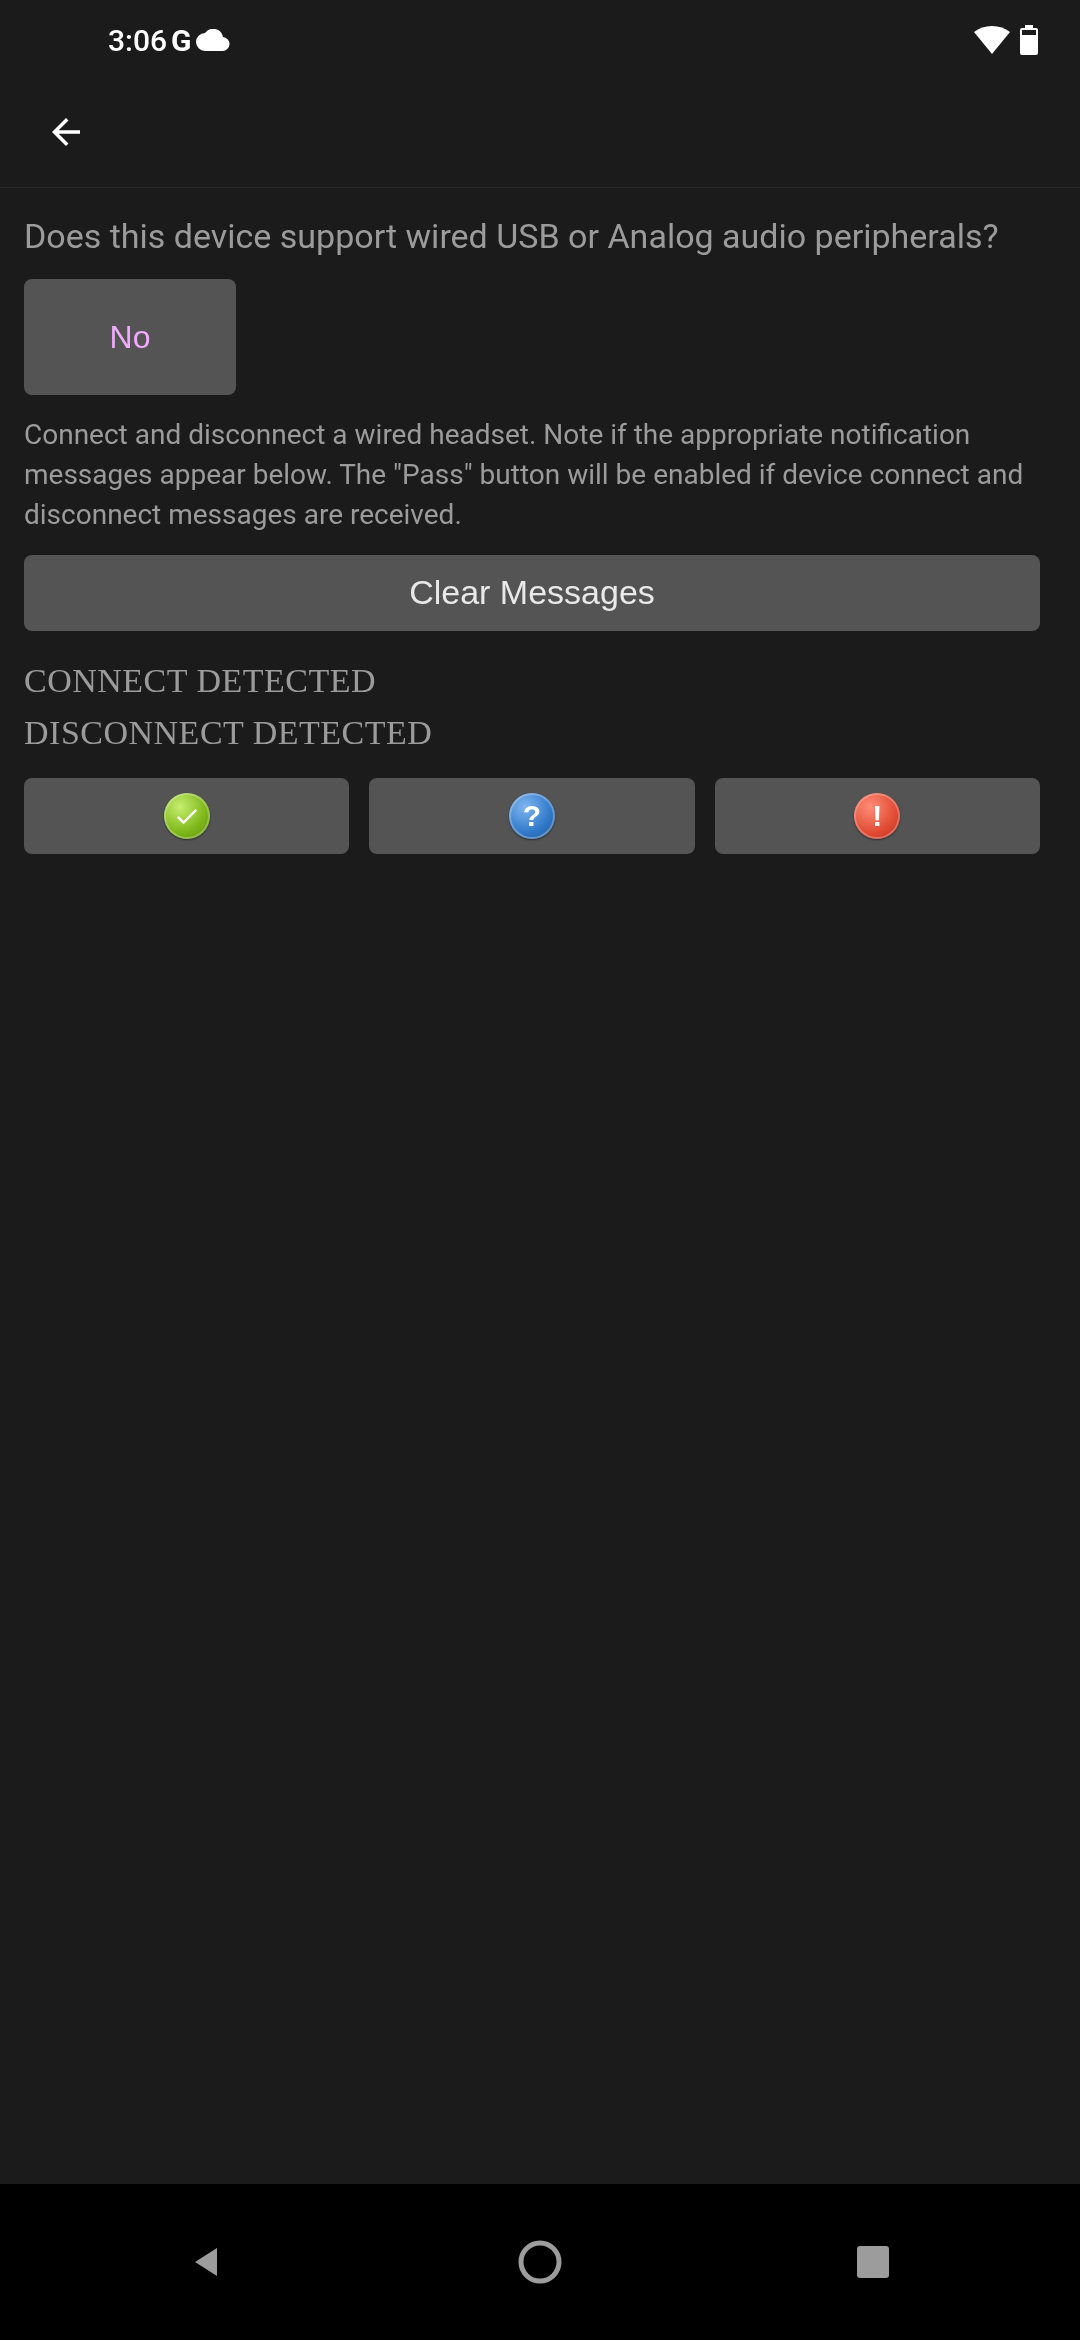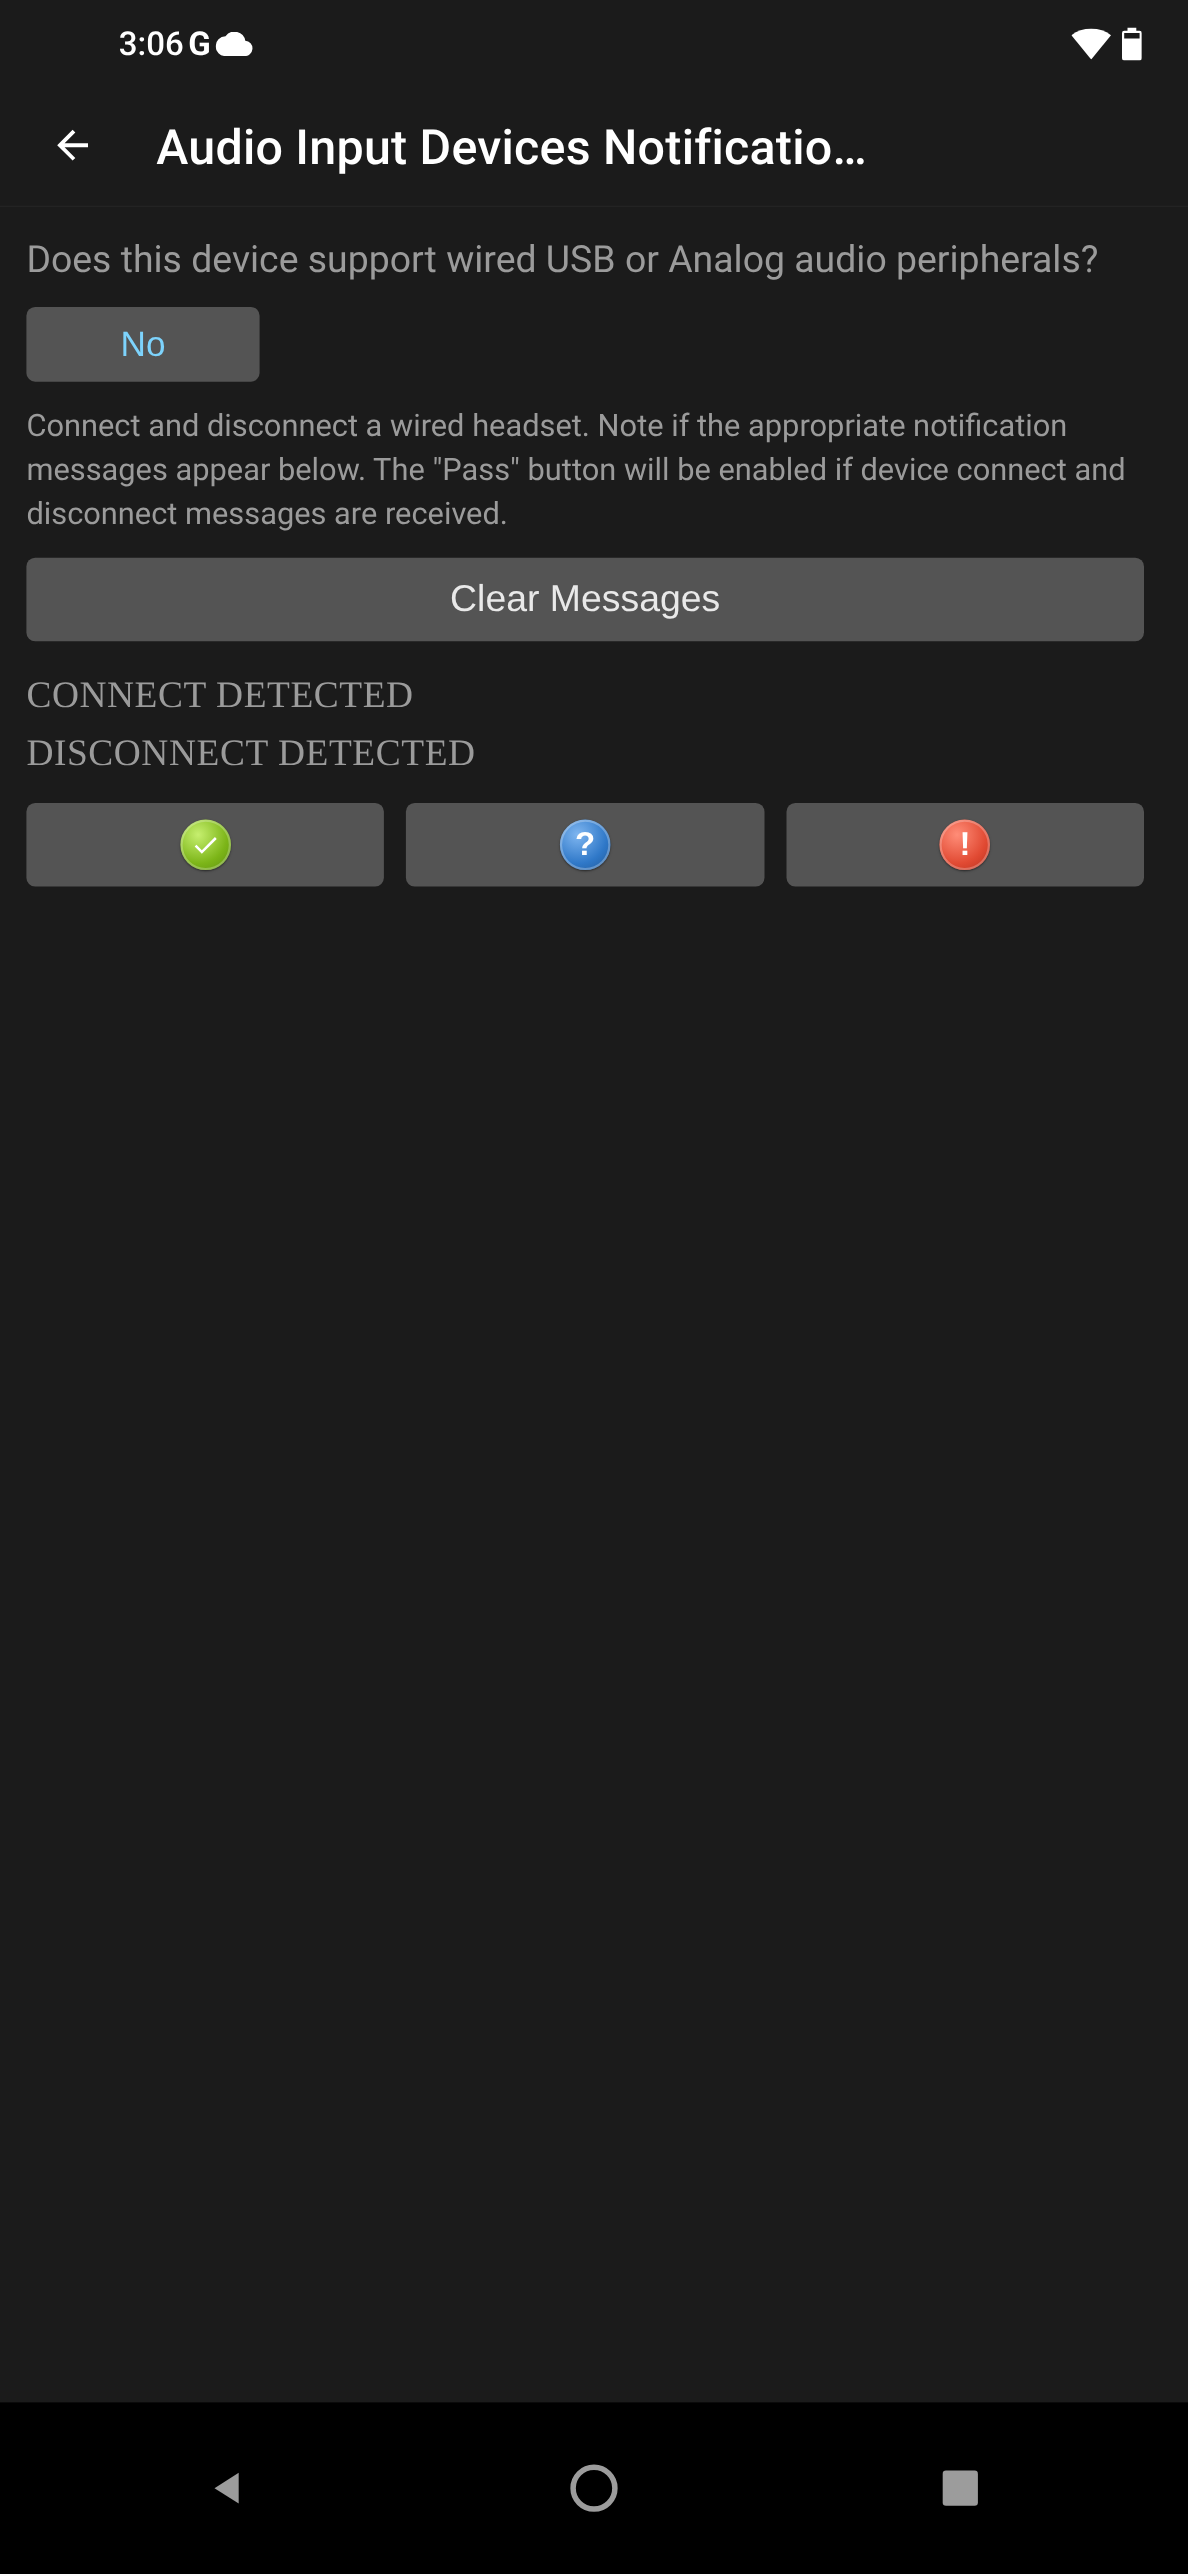--- a/index.html
+++ b/index.html
@@ -69,27 +69,27 @@
   }
   .prompt {
     color: #9b9b9b;
     font-size: 34px;
     line-height: 1.45;
     margin-bottom: 18px;
   }
   .yn-row { display: flex; gap: 20px; margin-bottom: 20px; }
   .yn-btn {
     background: #545454;
-    color: #7dd3fc;
+    color: #f0abfc;
     font-size: 32px;
     font-weight: 500;
     border: none;
     border-radius: 8px;
     width: 212px;
-    height: 68px;
+    height: 116px;
     display: flex;
     align-items: center;
     justify-content: center;
   }
 
   .instructions {
     color: #9b9b9b;
     font-size: 28px;
     line-height: 1.42;
     margin-bottom: 20px;
@@ -205,21 +205,20 @@
   </div>
 
   <div class="action-bar">
     <div class="back-btn">
       <span>
         <svg width="42" height="42" viewBox="0 0 24 24">
             <path fill="#fff" d="M20 11H7.83l5.59-5.59L12 4l-8 8 8 8 1.41-1.41L7.83 13H20z"></path>
           </svg>
       </span>
     </div>
-    <div class="title">Audio Input Devices Notificatio…</div>
   </div>
 
   <div class="content">
 
     <div class="prompt">Does this device support wired USB or Analog audio peripherals?</div>
 
     <div class="yn-row">
       <button class="yn-btn">No</button>
     </div>
 

